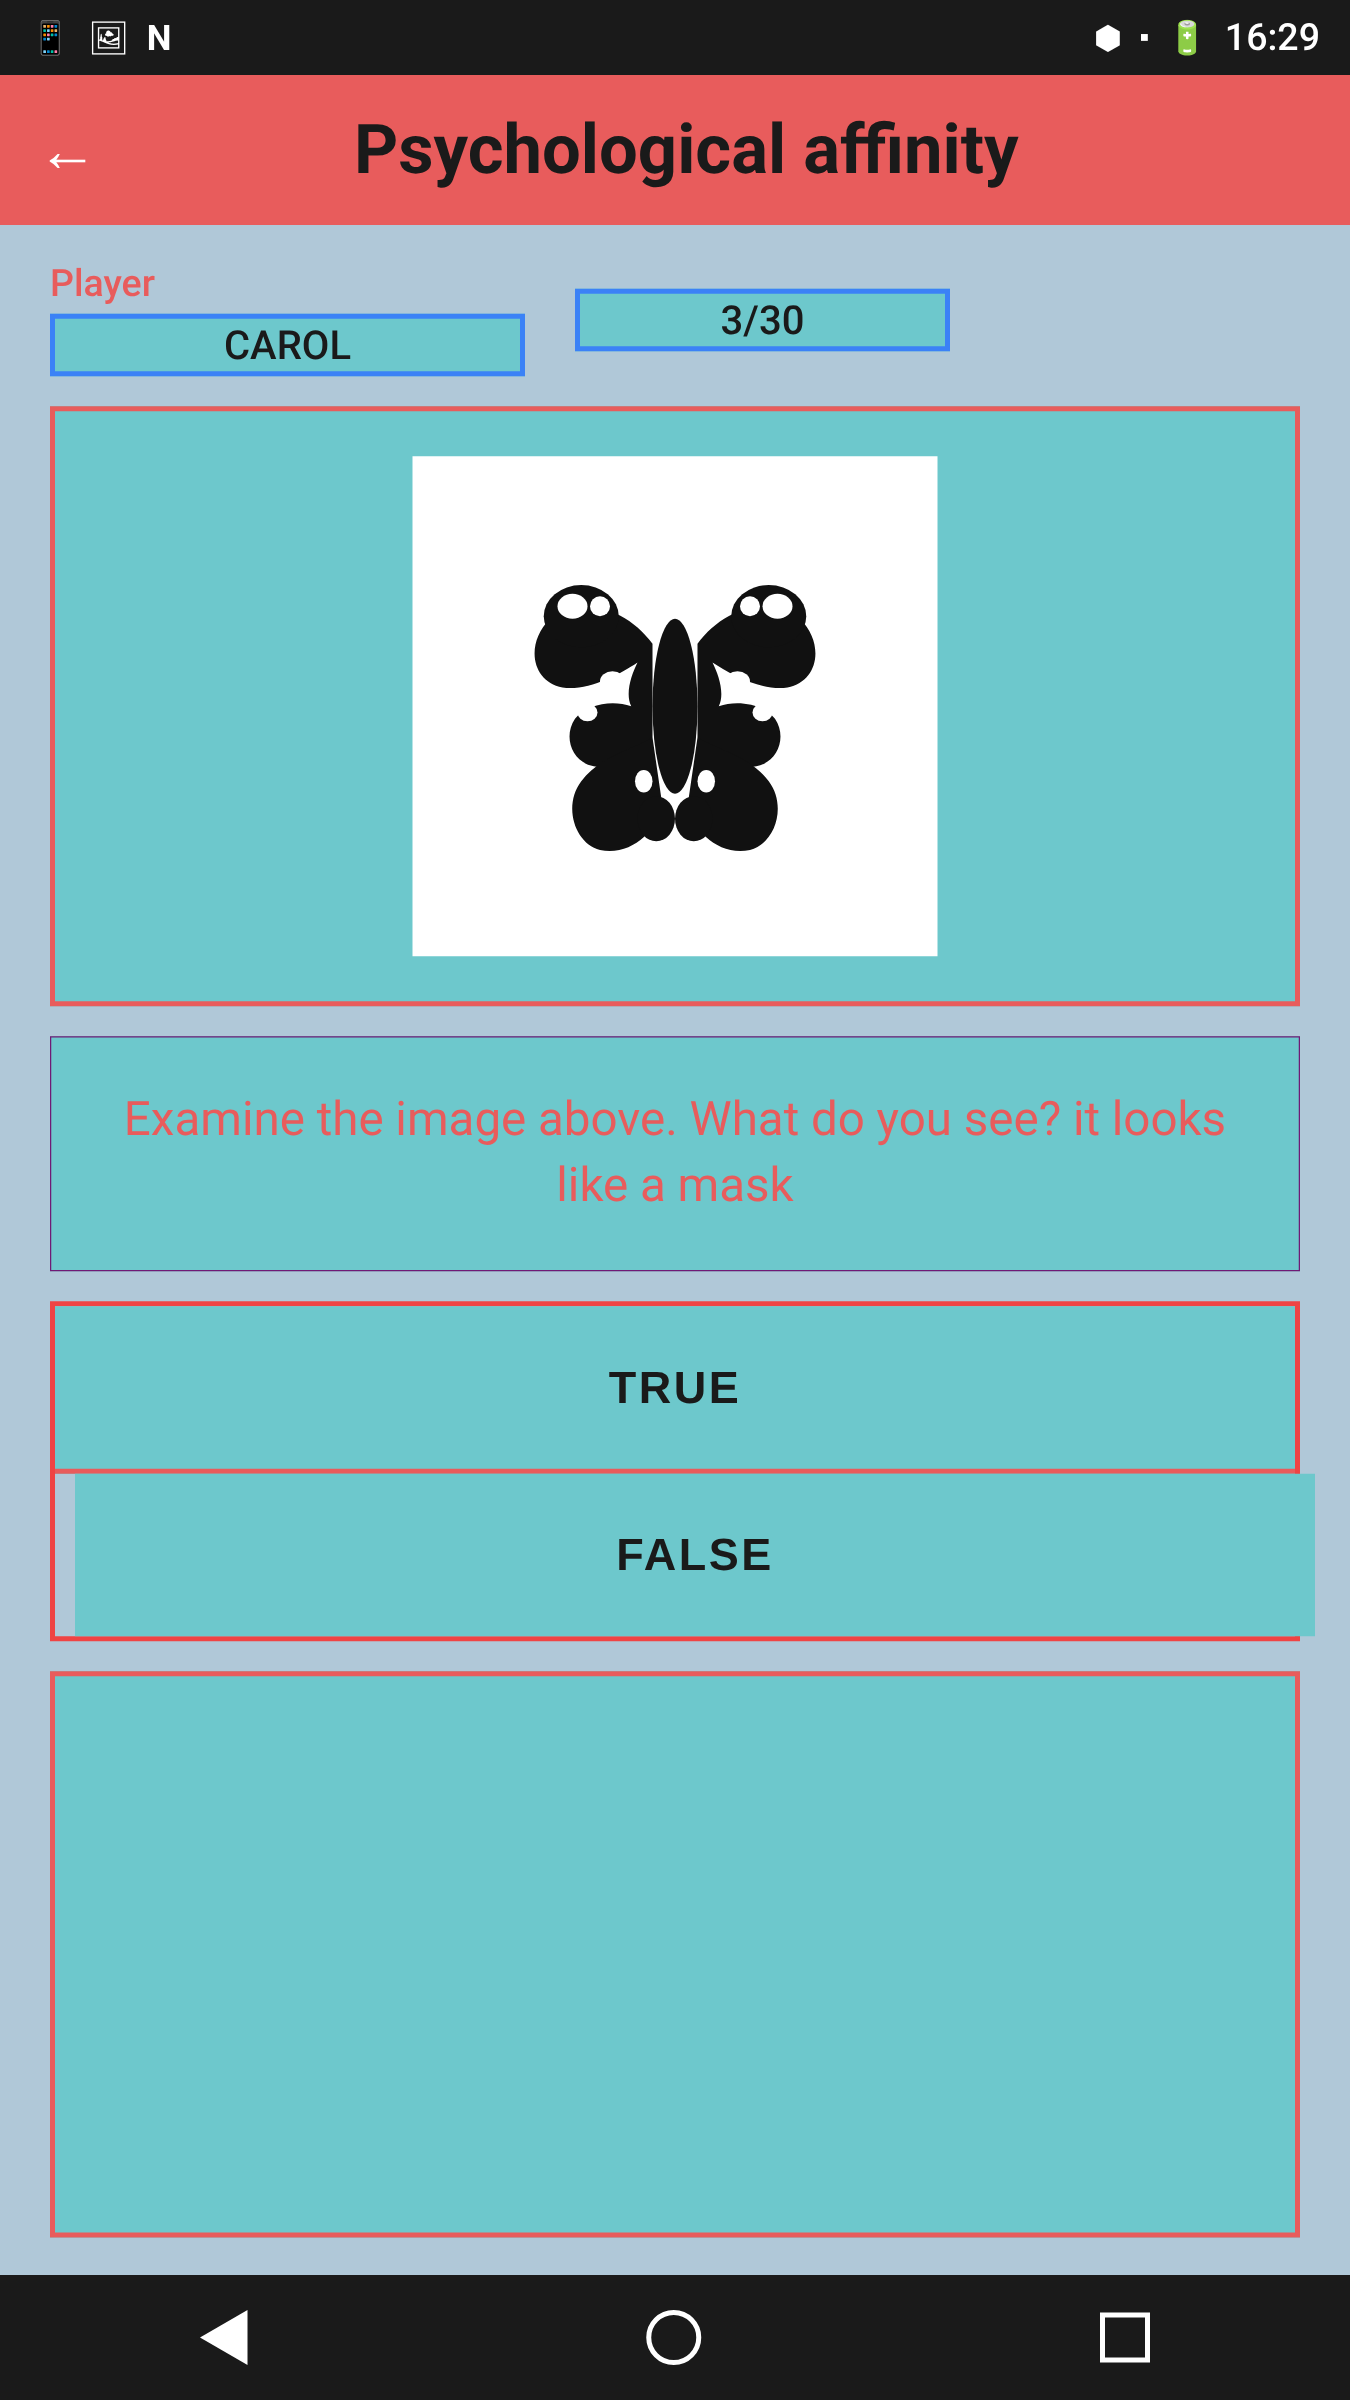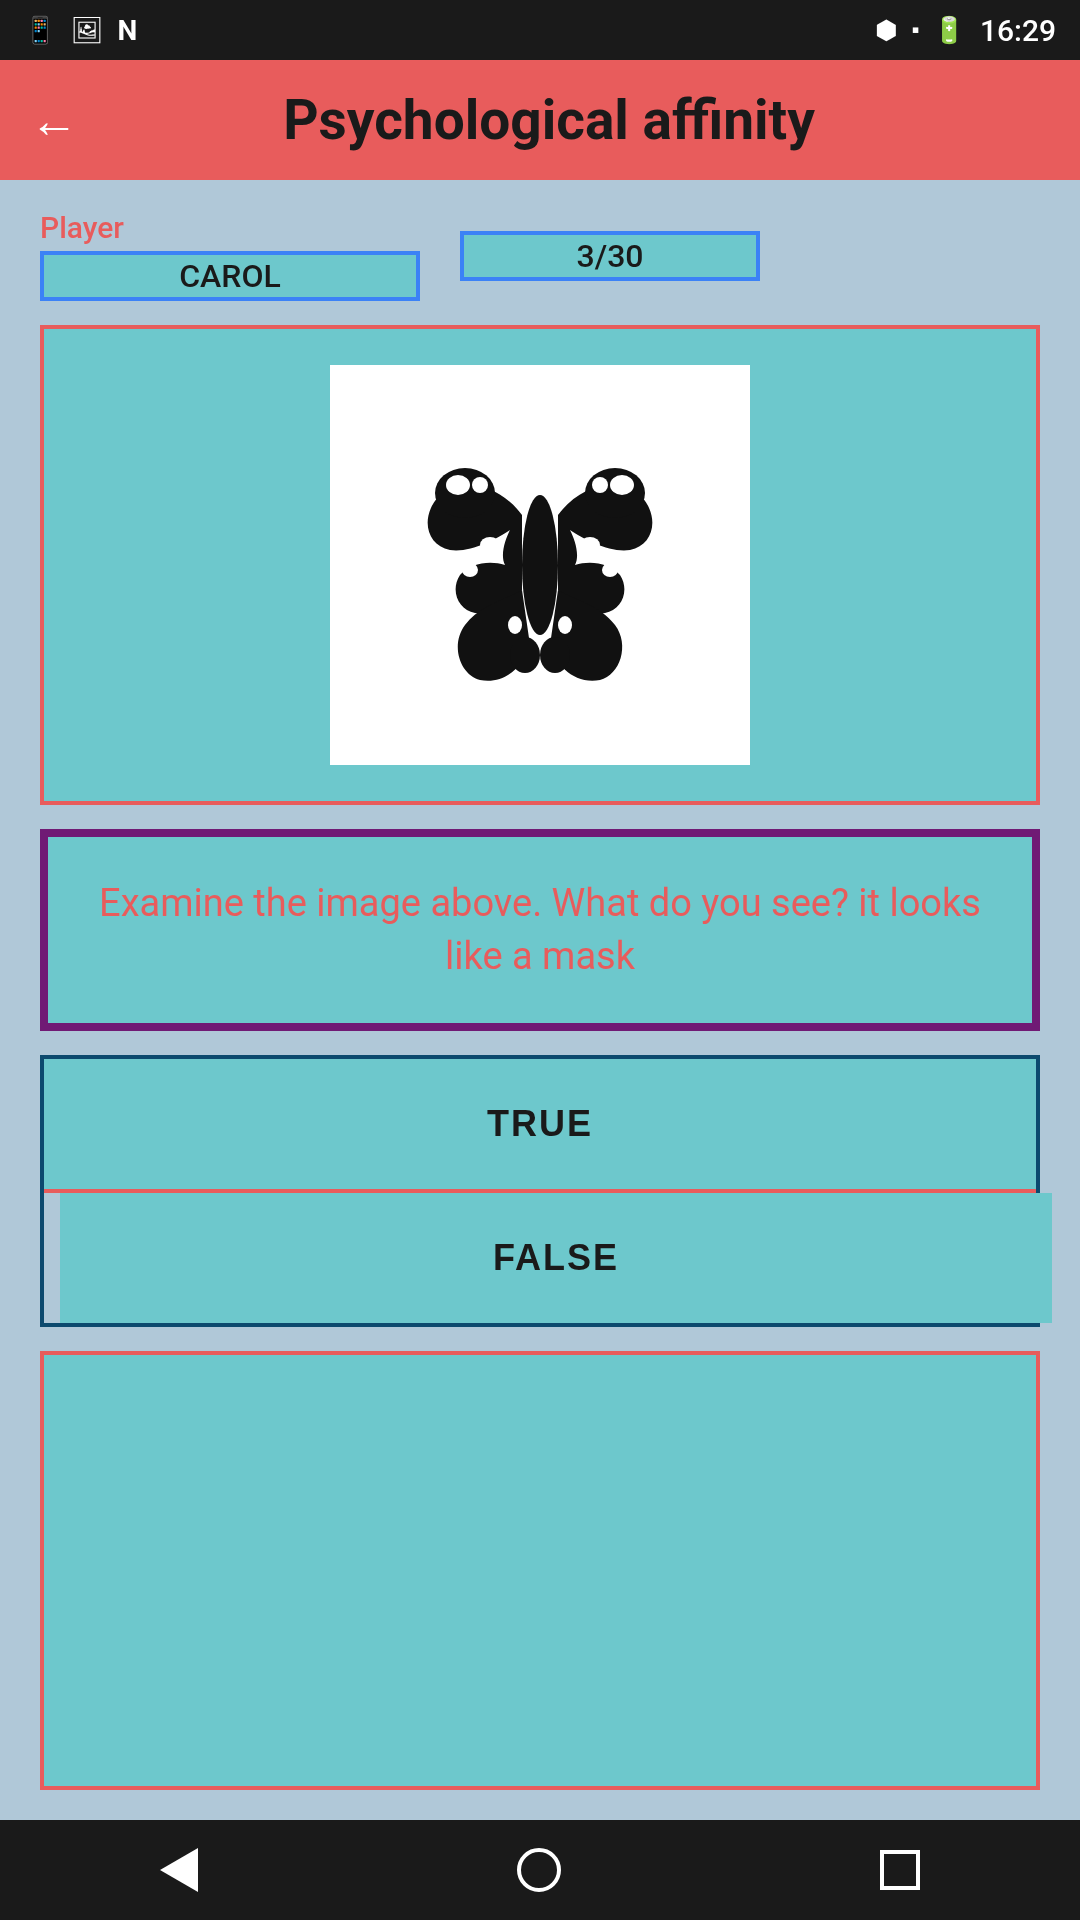--- a/index.html
+++ b/index.html
@@ -138,41 +138,41 @@
       justify-content: center;
       overflow: hidden;
     }
     .inkblot-svg {
       width: 380px;
       height: 360px;
     }
 
     
     .question-card {
-      border: 8px solid #701a75;
+      border: 1px solid #701a75;
       background: #6dc8cc;
       padding: 40px;
       display: flex;
       align-items: center;
       justify-content: center;
       flex-shrink: 0;
     }
     .question-text {
       color: #e85c5c;
       font-size: 38px;
       text-align: center;
       line-height: 1.4;
     }
 
     
     .answers-container {
       display: flex;
       flex-direction: column;
       gap: 0;
-      border: 4px solid #0c4a6e;
+      border: 4px solid #ef4444;
       flex-shrink: 0;
     }
     .answer-button {
       background: #6dc8cc;
       border: none;
       border-bottom: 4px solid #e85c5c;
       padding: 44px 20px;
       font-size: 36px;
       font-weight: bold;
       color: #1a1a1a;

